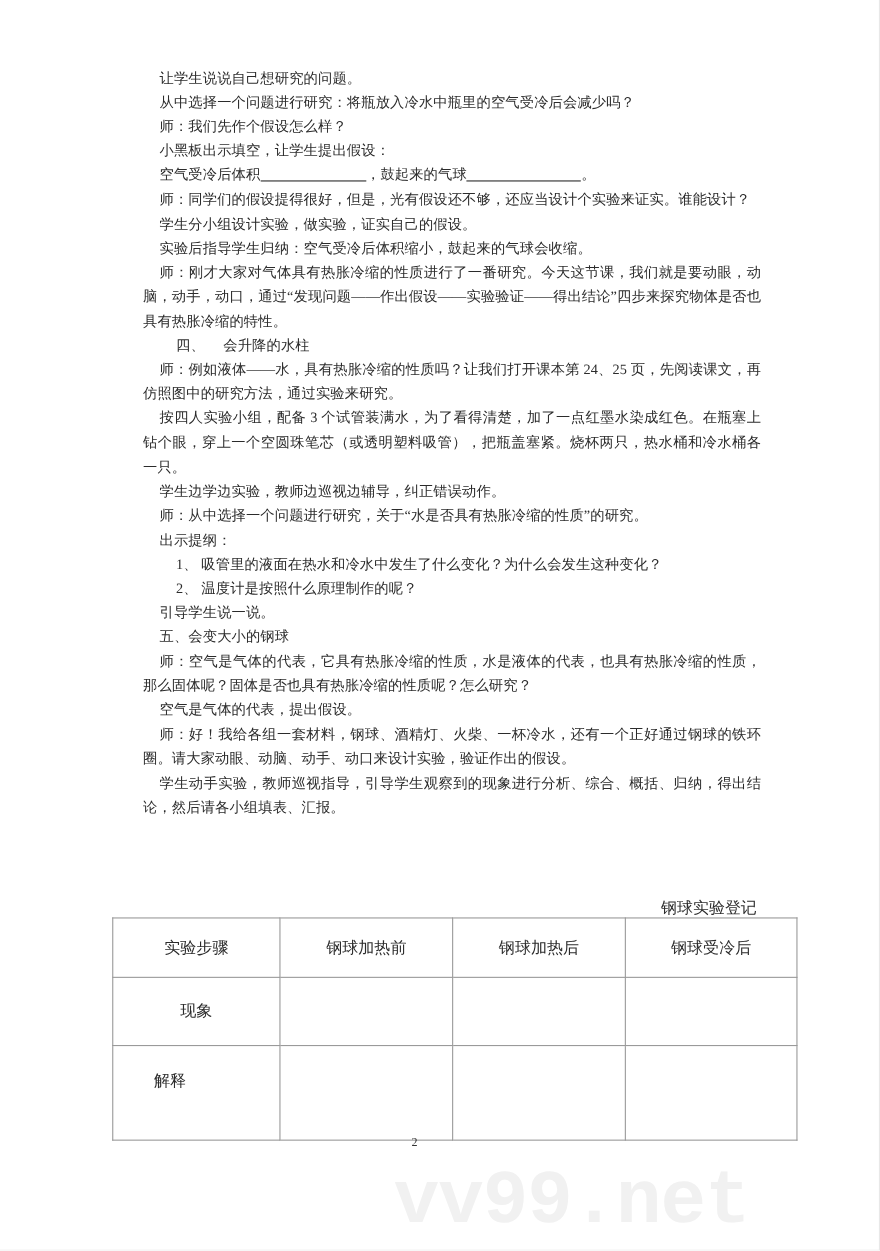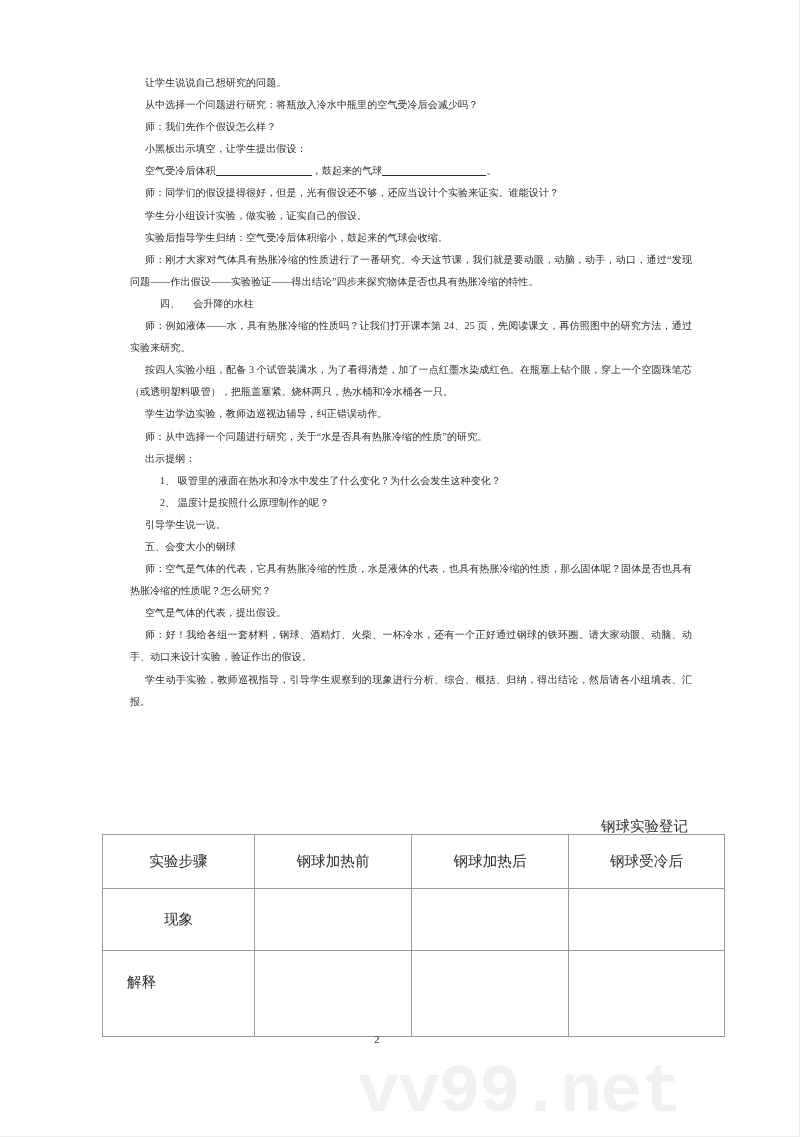--- a/index.html
+++ b/index.html
@@ -36,23 +36,23 @@
   .content {
     position: absolute;
     left: 0;
     top: 0;
     width: 800px;
     z-index: 2;
   }
   .body-text {
     position: absolute;
     left: 130px;
-    top: 72px;
+    top: 60px;
     width: 562px;
-    font-size: 10px;
+    font-size: 13px;
     line-height: 22.1px;
     color: #2b2b2b;
     text-align: justify;
     text-justify: inter-ideograph;
     letter-spacing: 0.1px;
   }
   .body-text p {
     margin: 0;
     padding: 0;
     white-space: pre-wrap;
@@ -93,21 +93,21 @@
     vertical-align: middle;
     padding: 0 4px;
   }
   table.reg td.c0 { width: 143px; }
   table.reg td.c1 { width: 148px; }
   table.reg td.c2 { width: 148px; }
   table.reg td.c3 { width: 147px; }
   tr.r-head td { height: 53px; }
   tr.r-body td { height: 61px; }
   tr.r-body2 td { height: 63px; vertical-align: middle; }
-  tr.r-body2 td.c0 { text-align: left; padding-left: 24px; vertical-align: top; padding-top: 22px; }
+  tr.r-body2 td.c0 { text-align: left; padding-left: 37px; vertical-align: top; padding-top: 22px; }
 
   .page-number {
     position: absolute;
     left: 374px;
     top: 1033px;
     font-size: 11px;
     color: #333333;
     font-family: "Liberation Serif", serif;
     z-index: 3;
   }

